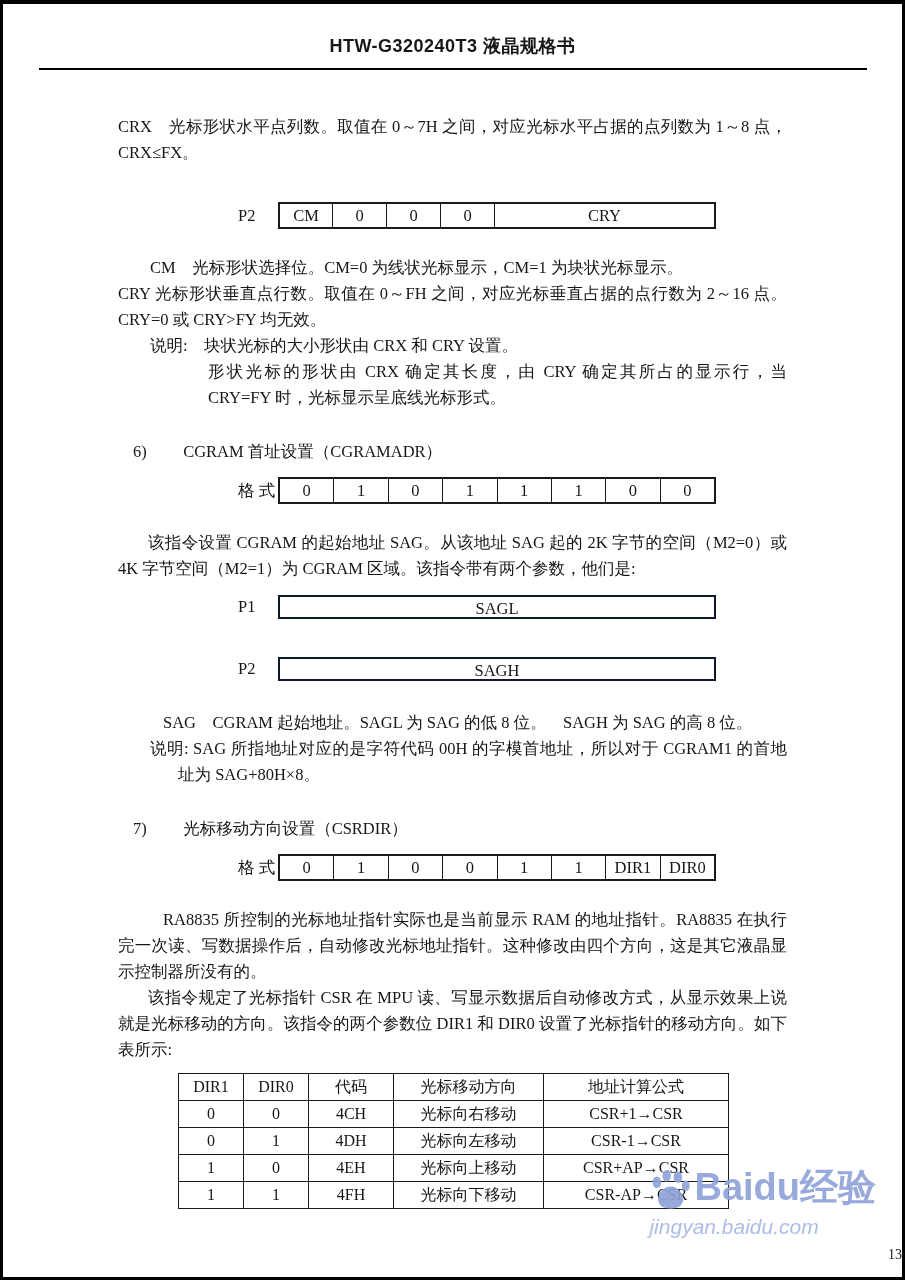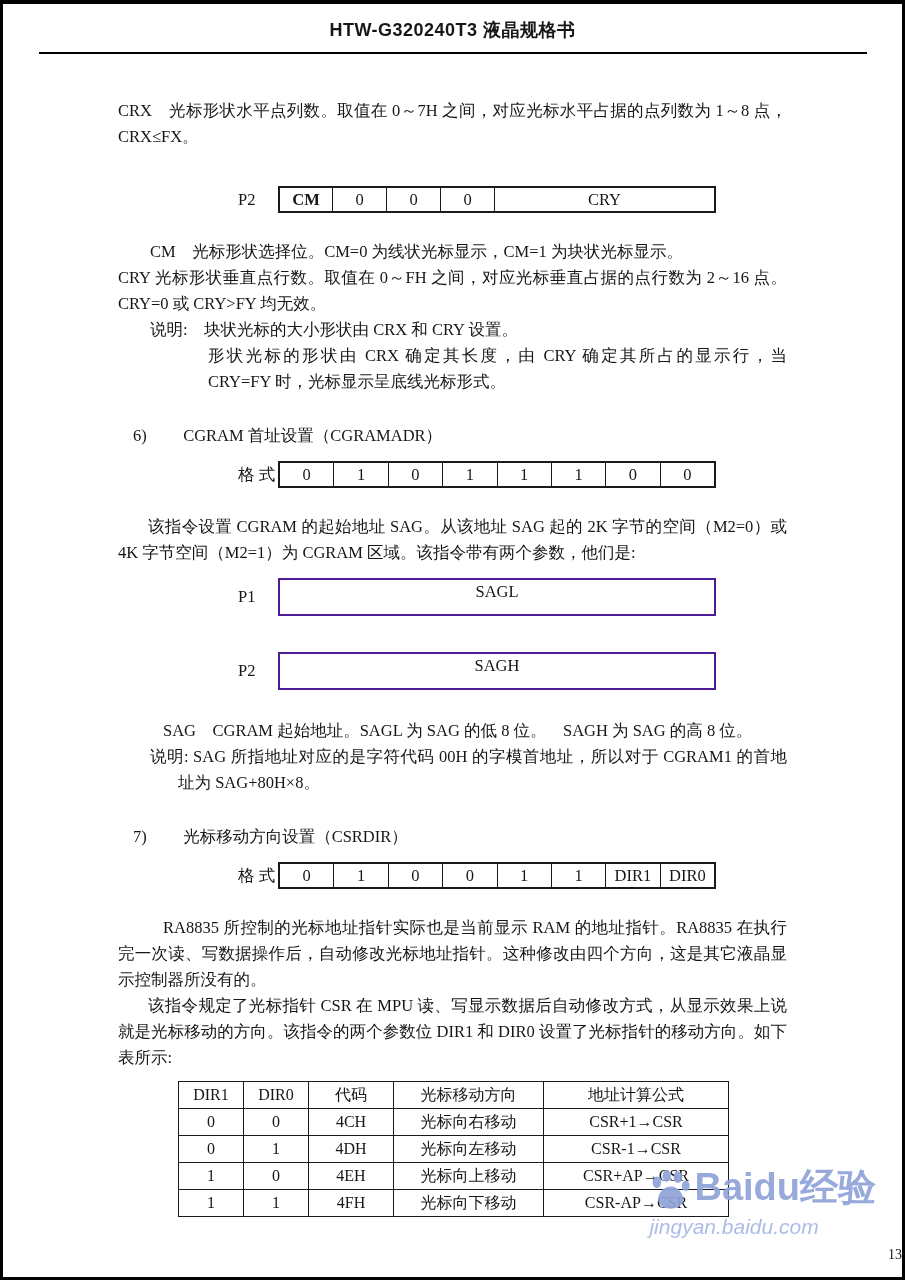--- a/index.html
+++ b/index.html
@@ -2,21 +2,21 @@
 <html><head>
 <meta charset="utf-8">
 <style>
   *{box-sizing:border-box;}
   html,body{margin:0;padding:0;background:#ffffff;}
   .page{
     position:relative;width:905px;height:1280px;margin:0 auto;background:#fff;
     border:3px solid #000;border-top-width:4px;overflow:hidden;
     font-family:"Liberation Serif","DejaVu Serif",serif;color:#161616;
   }
-  .header{padding-top:14px;text-align:center;}
+  .header{padding-top:14px;text-align:center;margin-top:16px;}
   .header-title{font-family:"Liberation Sans","DejaVu Sans",sans-serif;font-weight:700;font-size:18px;letter-spacing:.5px;}
   .header-rule{border:none;border-top:2px solid #000;width:828px;margin:10px auto 0;}
   .bodyc{padding:0 115px;font-size:16.5px;line-height:26px;text-align:justify;}
   .p{margin:0;}
   .mt-lg{margin-top:44px;}
   .mt-md{margin-top:26px;}
   .pad32{padding-left:32px;}
   .pad45{padding-left:45px;}
   .pad90{padding-left:90px;}
   .ind30{text-indent:30px;}
@@ -25,25 +25,25 @@
   .hang-cgram2{padding-left:32px;text-indent:58px;}
   .sec-head{margin:28px 0 0 15px;}
   .sec-num{display:inline-block;width:46px;}
   
   .regrow{display:flex;align-items:center;margin-left:120px;}
   .regrow.sp-top{margin-top:36px;}
   .regrow.sp-top-sm{margin-top:12px;}
   .reg-label{flex:0 0 40px;width:40px;}
   .regbox{display:flex;width:438px;height:27px;border:2px solid #1a1a1a;background:#fff;}
   .regcell{flex:0 0 54px;text-align:center;line-height:23px;border-left:1px solid #1a1a1a;overflow:hidden;}
-  .regcell.first{border-left:none;flex-basis:52px;font-weight:bold;}
+  .regcell.first{border-left:none;flex-basis:52px;}
   .regcell.grow{flex:1 1 auto;}
   .bitcell{flex:1 1 0;text-align:center;line-height:23px;border-left:1px solid #1a1a1a;}
   .bitcell.first{border-left:none;}
-  .singlebox{width:438px;height:38px;border:2px solid #4c1d95;text-align:center;line-height:23px;background:#fff;}
+  .singlebox{width:438px;height:24px;border:2px solid #0f172a;text-align:center;line-height:23px;background:#fff;}
   
   .dirtable{border-collapse:collapse;margin:10px 0 0 60px;font-size:16px;}
   .dirtable td,.dirtable th{border:1.5px solid #1a1a1a;text-align:center;height:26px;padding:0 4px;font-weight:normal;}
   
   .watermark{position:absolute;right:26px;bottom:38px;color:#8fa3d8;opacity:.92;}
   .wm-row{display:flex;font-family:"Liberation Sans","DejaVu Sans",sans-serif;font-weight:bold;font-size:38px;line-height:1;}
   .paw{width:42px;height:42px;fill:#8fa3d8;margin-right:3px;}
   .wm-url{font-family:"Liberation Sans","DejaVu Sans",sans-serif;font-style:italic;font-size:21px;color:#a6b7e6;text-align:left;margin-top:5px;padding-right:4px;}
   .pageno{position:absolute;bottom:14px;left:0;right:0;text-align:right;font-size:14px;}
 </style>

